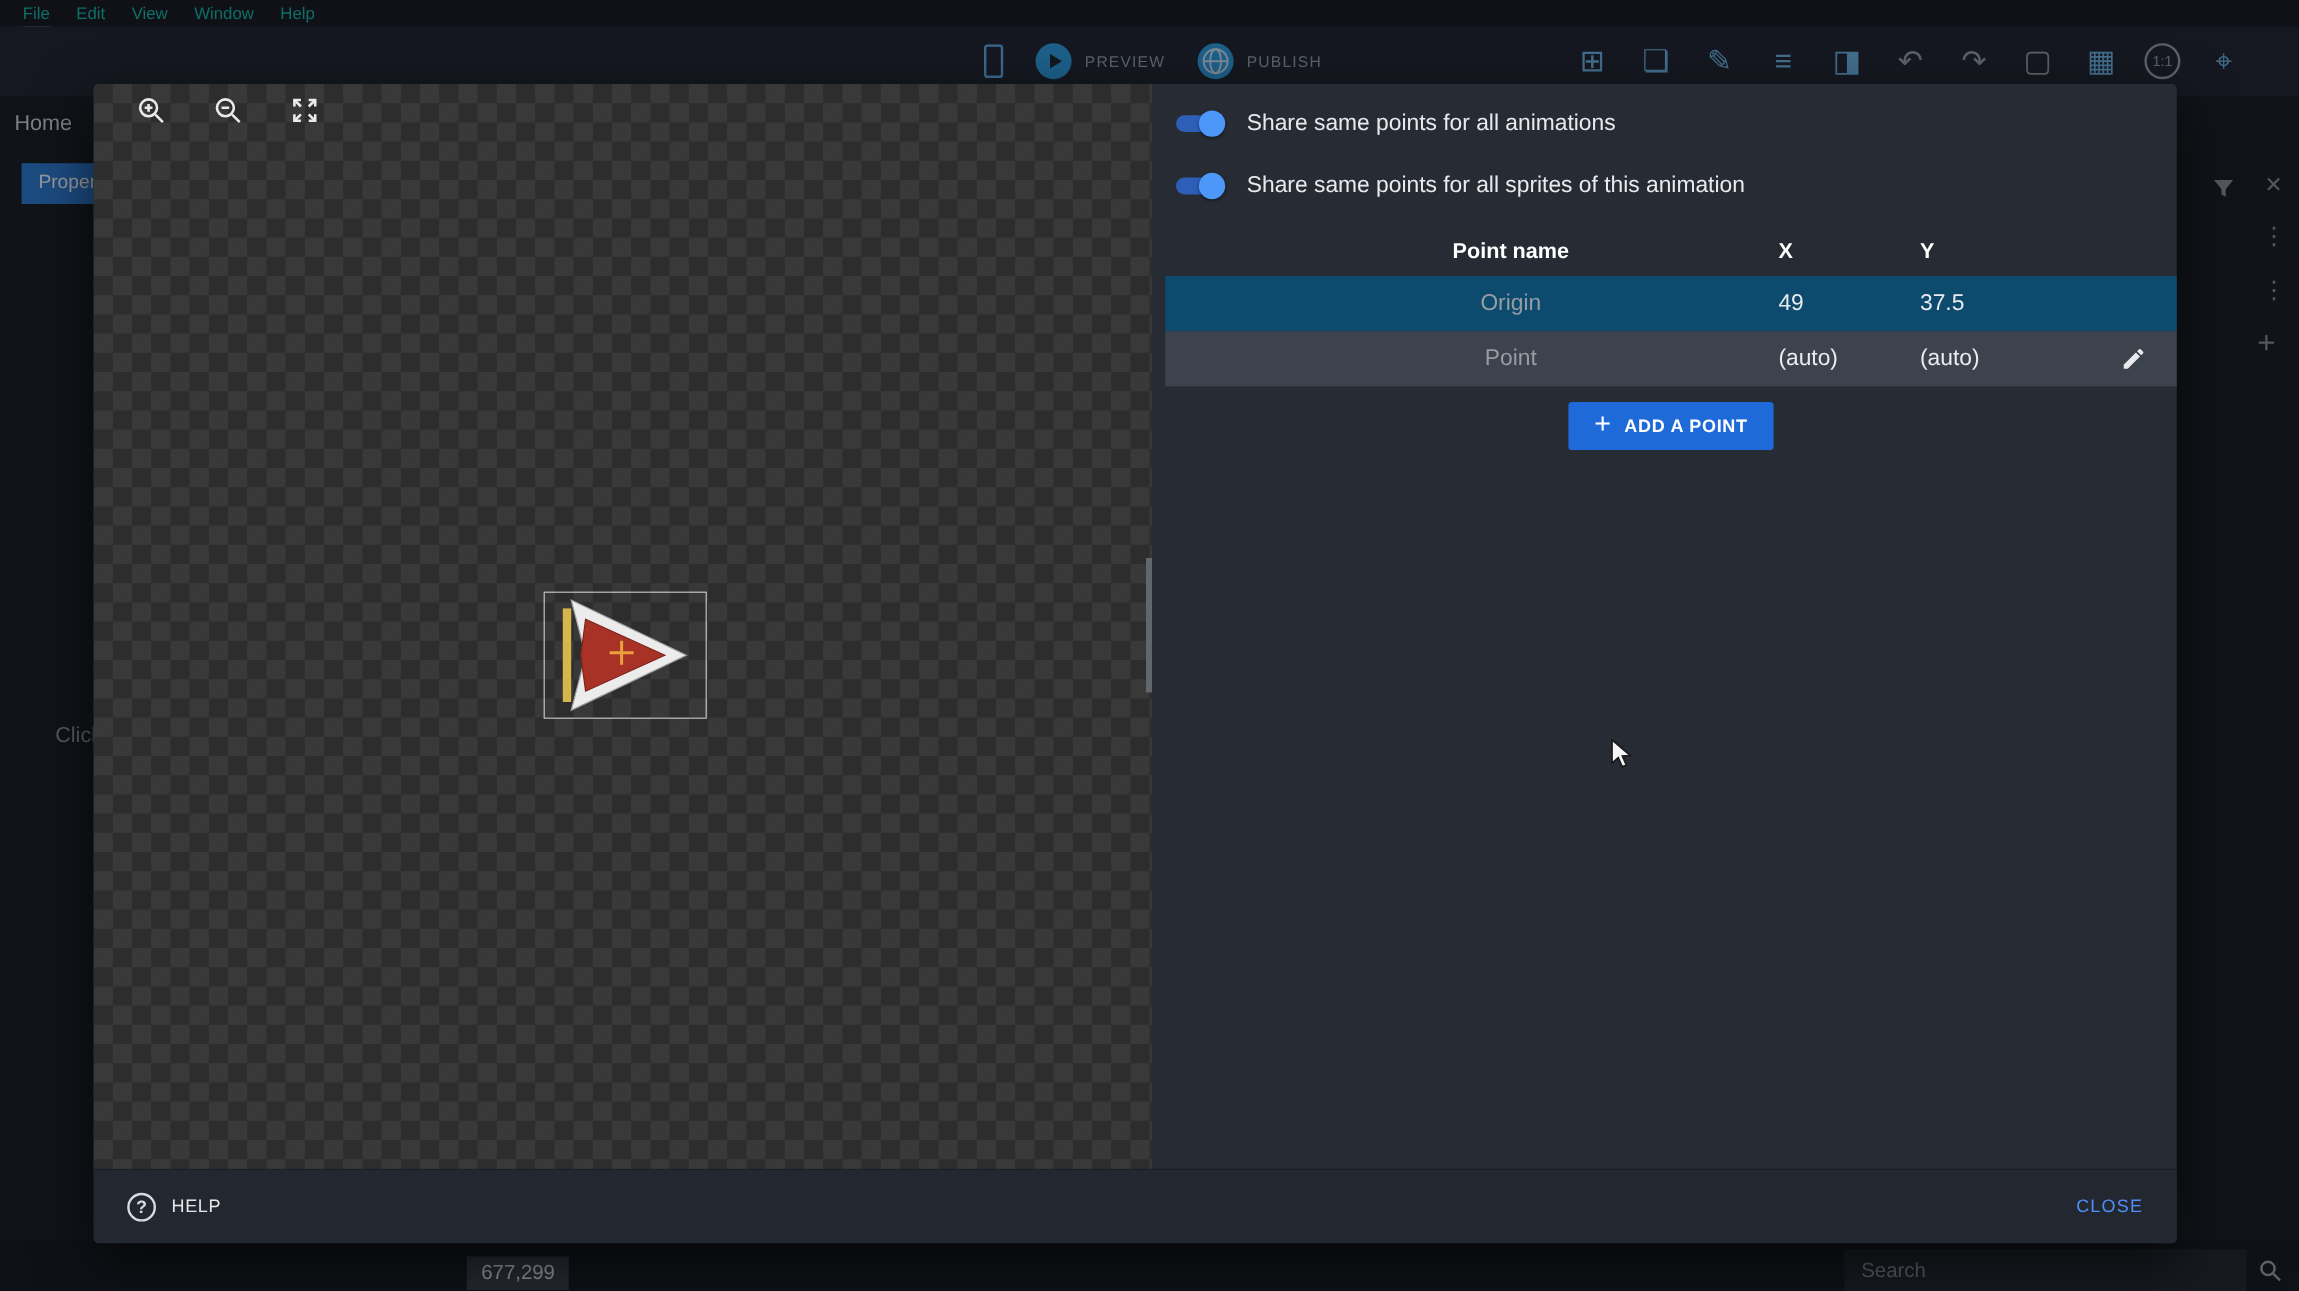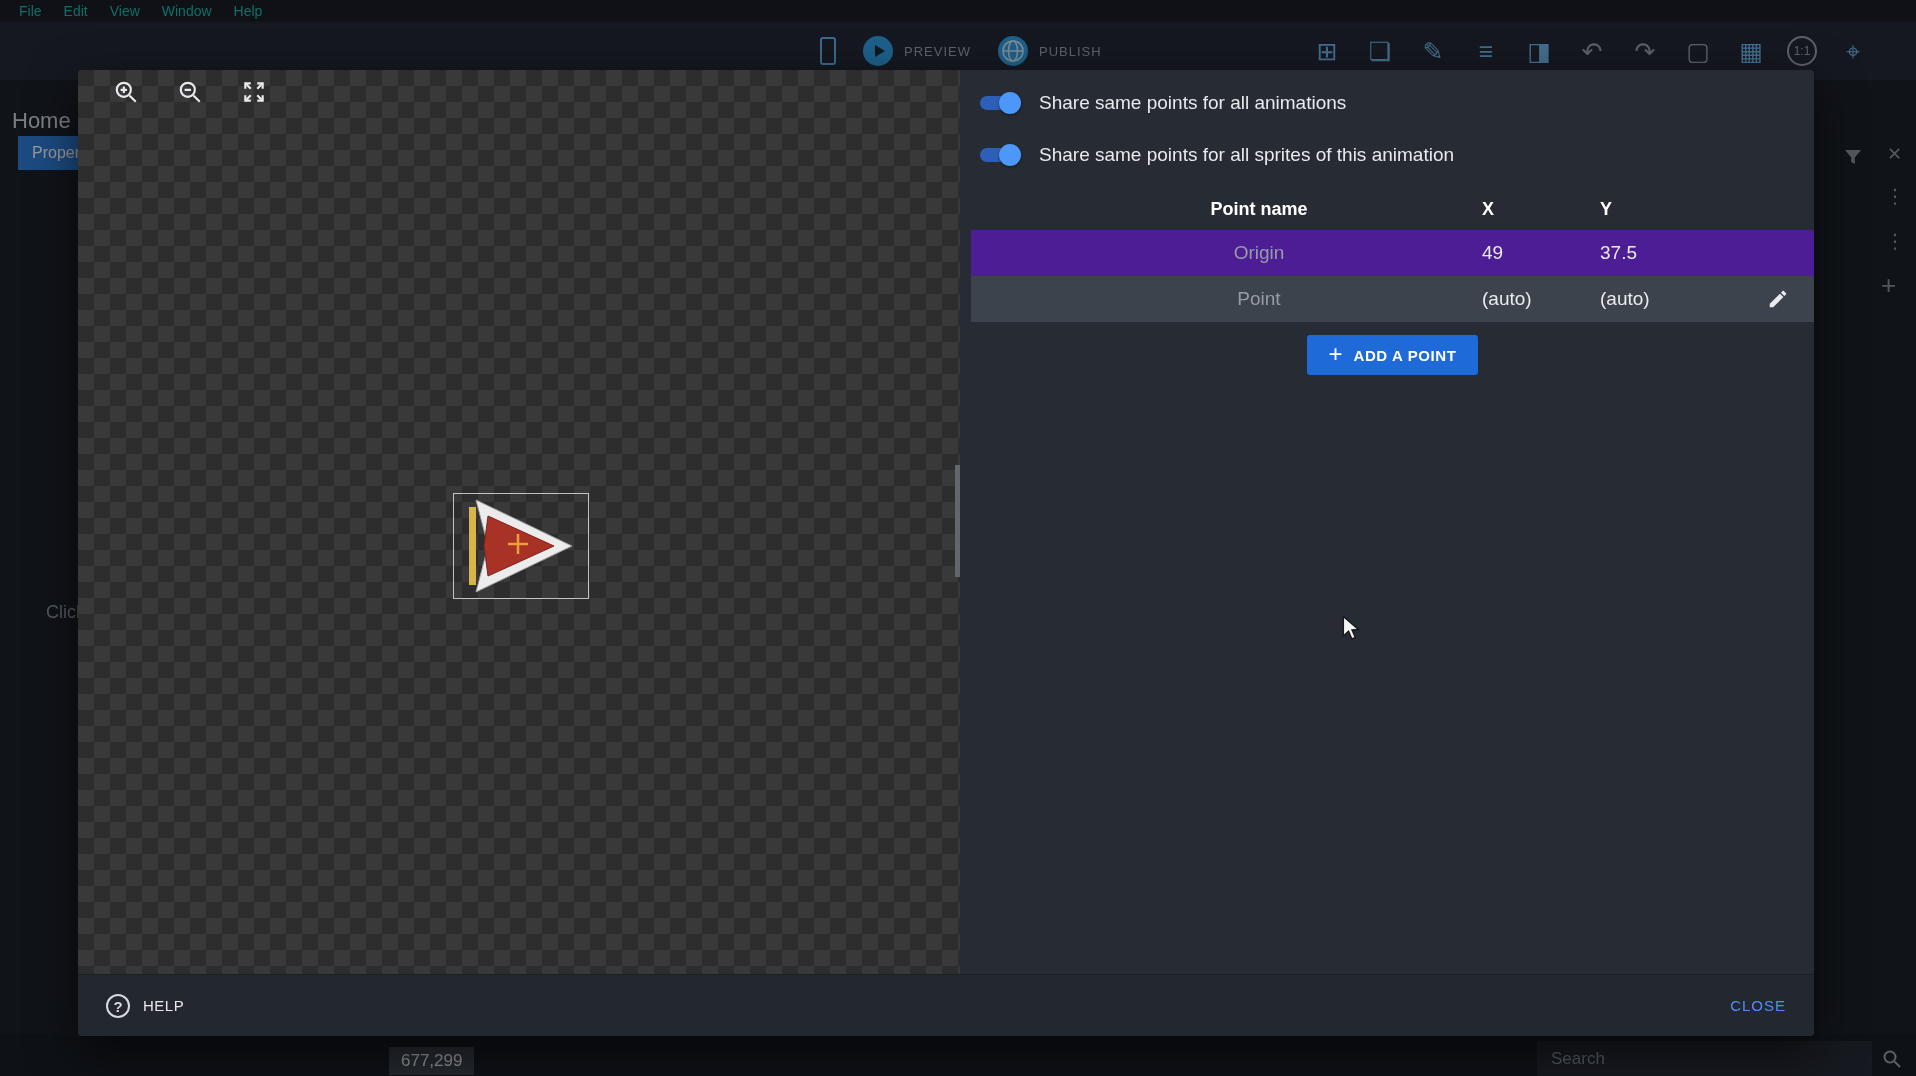--- a/index.html
+++ b/index.html
@@ -40,21 +40,21 @@
     position:absolute; left:1310px; top:22px; height:58px;
     display:flex; align-items:center; gap:19px; z-index:1;
   }
   .ricon { width:34px; text-align:center; font-size:25px; color:#6fb7e8; line-height:34px; }
   .ricon.gray { color:#99a1ab; }
   .ricon.badge {
     font-size:12px; width:30px; height:30px; line-height:26px;
     border:2px solid #99a1ab; border-radius:50%; color:#99a1ab;
   }
 
-  .home-tab { position:absolute; left:12px; top:108px; font-size:22px; color:#cfd3d8; z-index:1; }
+  .home-tab { position:absolute; left:12px; top:92px; font-size:18px; color:#cfd3d8; z-index:1; }
   .props-tab {
     position:absolute; left:18px; top:136px; width:110px; height:34px;
     background:#2b7bd4; color:#fff; font-size:16px; line-height:34px;
     padding-left:14px; z-index:1;
   }
   .canvas-hint { position:absolute; left:46px; top:602px; font-size:18px; color:#8d939b; z-index:1; }
 
   .bg-side-icons span { position:absolute; color:#8b9198; z-index:1; }
   .si-close { left:1887px; top:143px; font-size:18px; }
   .si-dots1 { left:1885px; top:184px; font-size:20px; }
@@ -133,21 +133,21 @@
   .toggle-label { margin-left:18px; font-size:19px; color:#e8eaed; }
 
   .points-table { margin-top:20px; }
   .pt-row {
     display:grid; grid-template-columns:1fr 118px 142px 72px;
     align-items:center; height:46px;
   }
   .pt-header { height:42px; }
   .pt-header .cell { font-size:18px; font-weight:bold; color:#ffffff; }
   .cell-name { padding-left:65px;text-align:center; }
-  .pt-row.row-origin { background:#4c1d95; }
+  .pt-row.row-origin { background:#0c4a6e; }
   .pt-row.row-center { background:#3d434d; }
   .pt-name { font-size:19px; color:#969ca4; }
   .pt-val { font-size:19px; color:#e9ebee; }
   .pt-action { display:flex; justify-content:center; cursor:pointer; }
 
   .add-point-row { display:flex; justify-content:center; margin-top:13px; width:843px; }
   .add-point-btn {
     background:#1f6ad9; border:none; border-radius:3px; height:40px;
     display:flex; align-items:center; gap:11px; padding:0 21px;
     color:#ffffff; cursor:pointer; font-family:"Liberation Sans", sans-serif;

